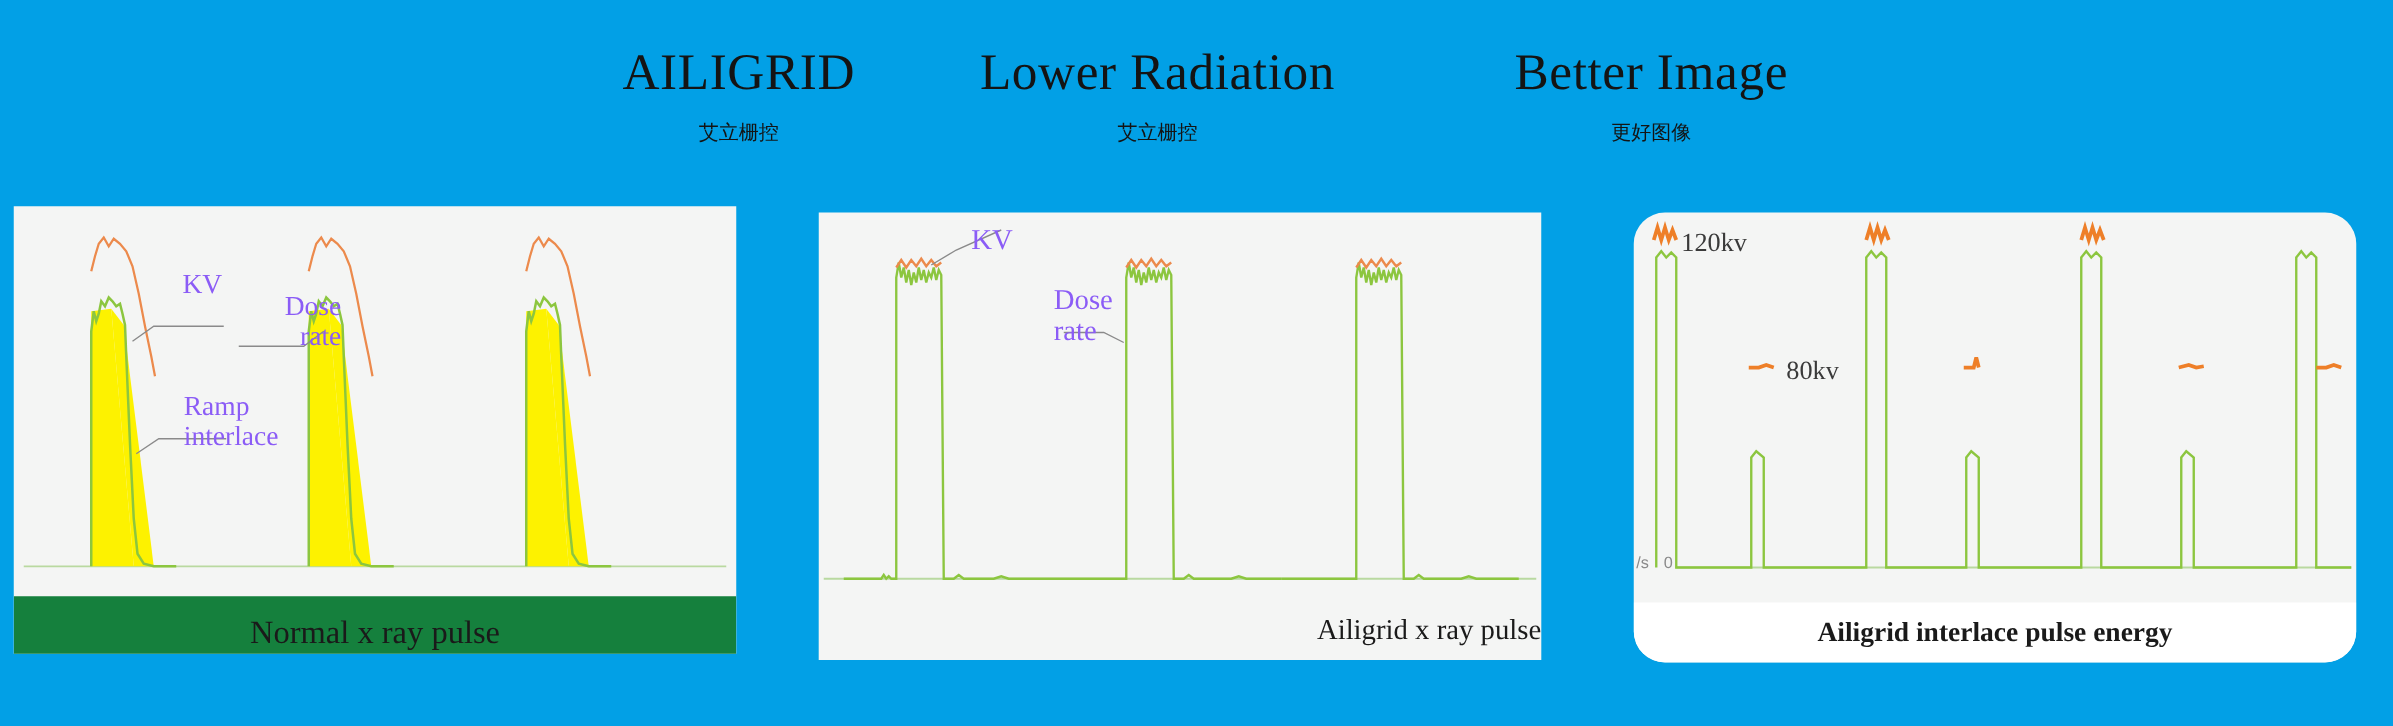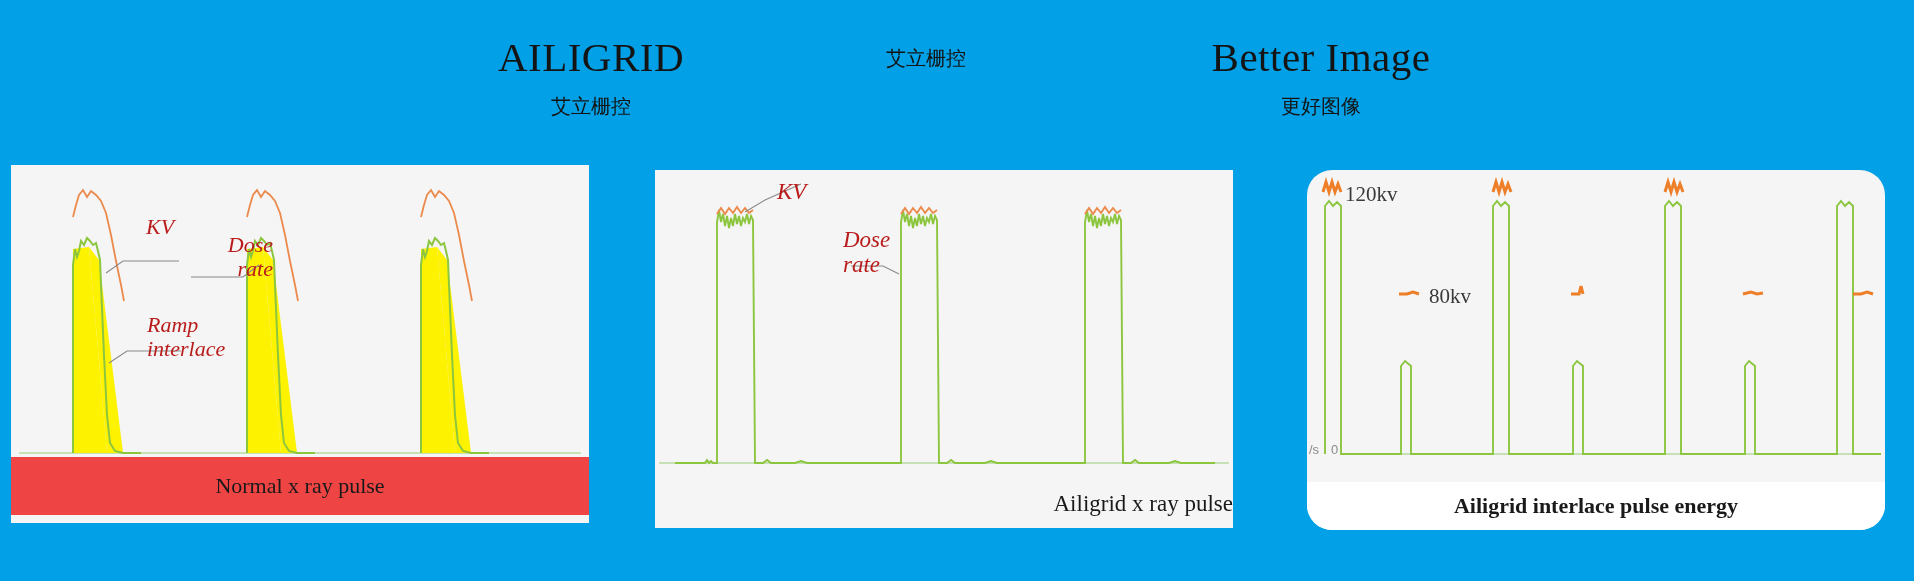--- a/index.html
+++ b/index.html
@@ -27,21 +27,21 @@
   .hdr-en {
     font-family: "Liberation Serif", serif;
     font-size: 41px;
     line-height: 48px;
     letter-spacing: 0.5px;
     color: #141414;
     white-space: nowrap;
   }
   .hdr-cn {
     font-family: "DejaVu Sans", sans-serif;
-    font-size: 20px;
+    font-size: 16px;
     line-height: 30px;
     color: #141414;
     margin-top: 10px;
     white-space: nowrap;
   }
   #hdr-col-0 { left: 430px; top: 33px; width: 290px; }
   #hdr-col-1 { left: 700px; top: 33px; width: 420px; }
   #hdr-col-2 { left: 1095px; top: 33px; width: 420px; }
 
   
@@ -66,47 +66,46 @@
   .caption {
     position: absolute;
     left: 0;
     width: 100%;
     text-align: center;
     font-family: "Liberation Serif", serif;
     color: #1a1a1a;
     white-space: nowrap;
   }
   #caption-0 {
-    top: 292px; height: 58px;
+    top: 312px; height: 58px;
     line-height: 58px;
-    font-size: 22px;
-    background: #ef4444;
+    font-size: 26px;
+    background: #15803d;
   }
   #caption-1 {
     top: 310px; height: 48px;
     line-height: 48px;
     font-size: 23px;
     background: #f4f5f4;
     text-align: right;
   }
   #caption-2 {
     top: 312px; height: 48px;
     line-height: 48px;
     font-size: 22px;
     font-weight: bold;
     background: #ffffff;
   }
 
   .annot {
     position: absolute;
     font-family: "Liberation Serif", serif;
-    color: #b91c1c;
+    color: #8b5cf6;
     white-space: pre;
     line-height: 1.08;
-    font-style: italic;
   }
 
   .axis-label {
     position: absolute;
     font-family: "Liberation Sans", sans-serif;
     font-size: 13px;
     color: #8a8a8a;
     white-space: nowrap;
   }
 
@@ -124,20 +123,21 @@
 <body>
 
 <div class="header">
 
   <div class="hdr-col" id="hdr-col-0">
     <div class="hdr-en">AILIGRID</div>
     <div class="hdr-cn">艾立栅控</div>
   </div>
 
   <div class="hdr-col" id="hdr-col-1">
+    <div class="hdr-en">Lower Radiation</div>
     <div class="hdr-cn">艾立栅控</div>
   </div>
 
   <div class="hdr-col" id="hdr-col-2">
     <div class="hdr-en">Better Image</div>
     <div class="hdr-cn">更好图像</div>
   </div>
 
 </div>
 

